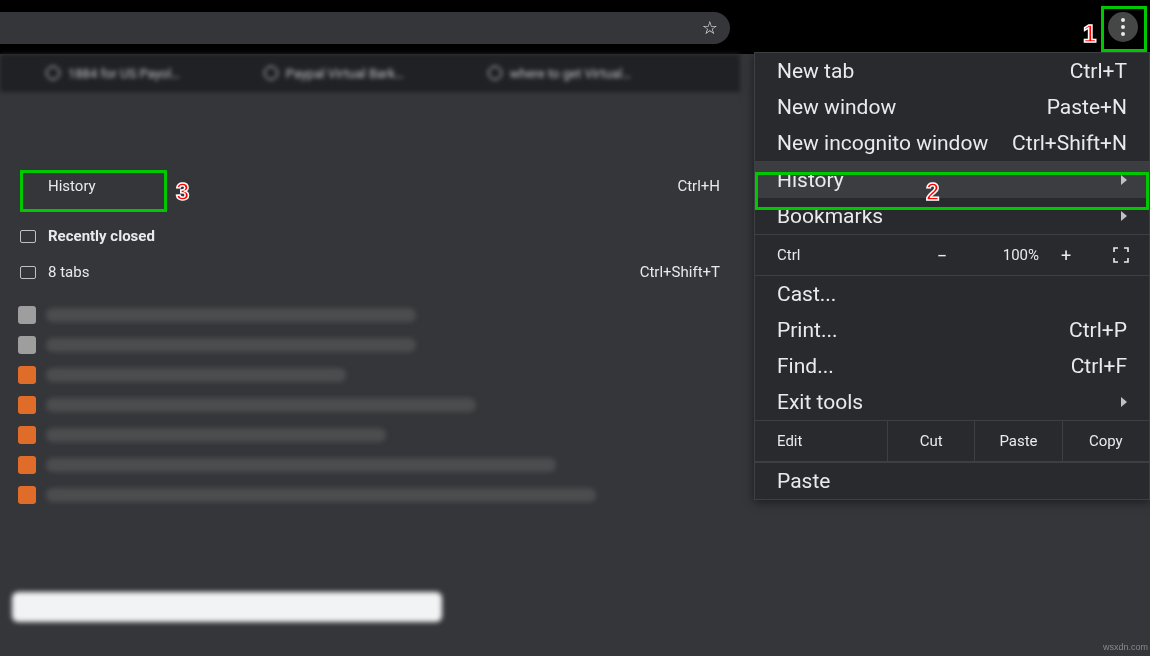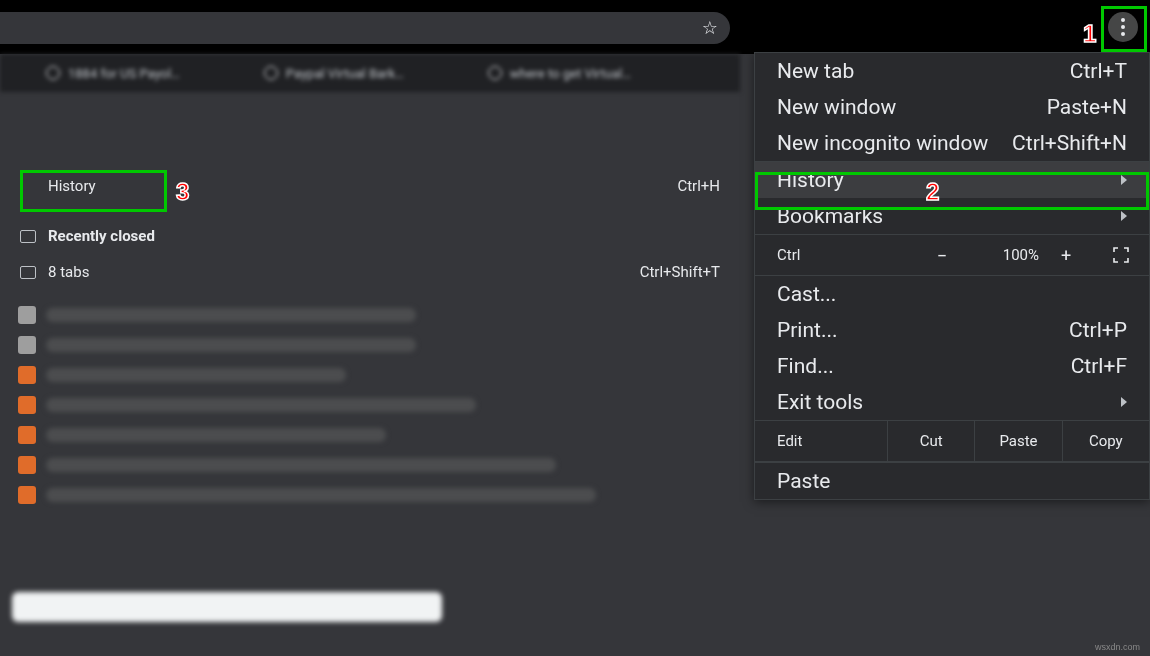--- a/index.html
+++ b/index.html
@@ -46,21 +46,21 @@
   .zoom-val{flex:0 0 70px;text-align:right}
   .fs{flex:0 0 56px;display:flex;justify-content:center}
   .fs svg{width:16px;height:16px}
   .edit-row{display:flex;align-items:center;height:40px}
   .edit-row .lbl{width:132px;padding-left:22px}
   .edit-cell{flex:1;text-align:center;border-left:1px solid #3c4043;height:100%;display:flex;align-items:center;justify-content:center}
   .hist2-box{position:absolute;border:3px solid #00c800;pointer-events:none}
 
   .callout{position:absolute;font:700 24px Arial;color:#ff0000;-webkit-text-stroke:1.5px #fff;text-stroke:1.5px #fff}
 
-  .watermark{position:absolute;right:10px;bottom:4px;font:9px Arial;color:#888}
+  .watermark{position:absolute;right:2px;bottom:4px;font:9px Arial;color:#888}
 </style>
 </head>
 <body>
 
 <div class="top">
   <div class="url-pill">
     <span class="star">☆</span>
   </div>
   <div class="menu-btn">
     <span class="dots"></span>

